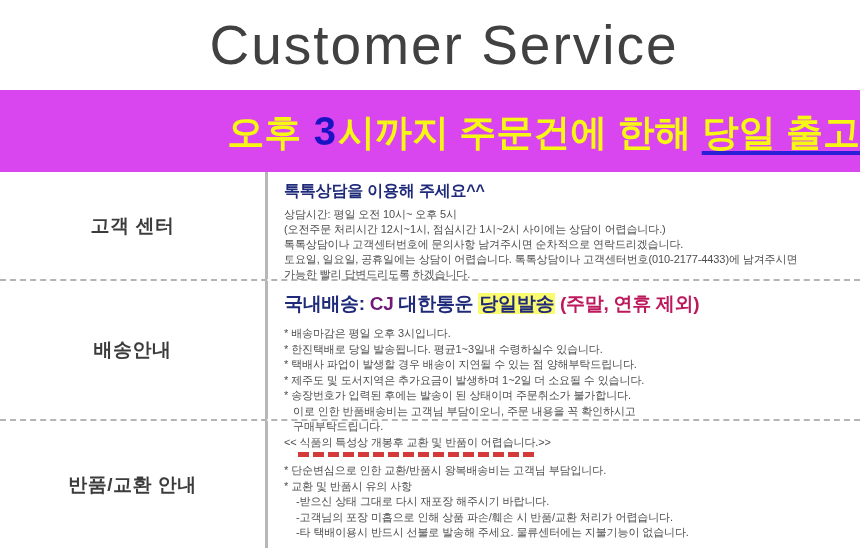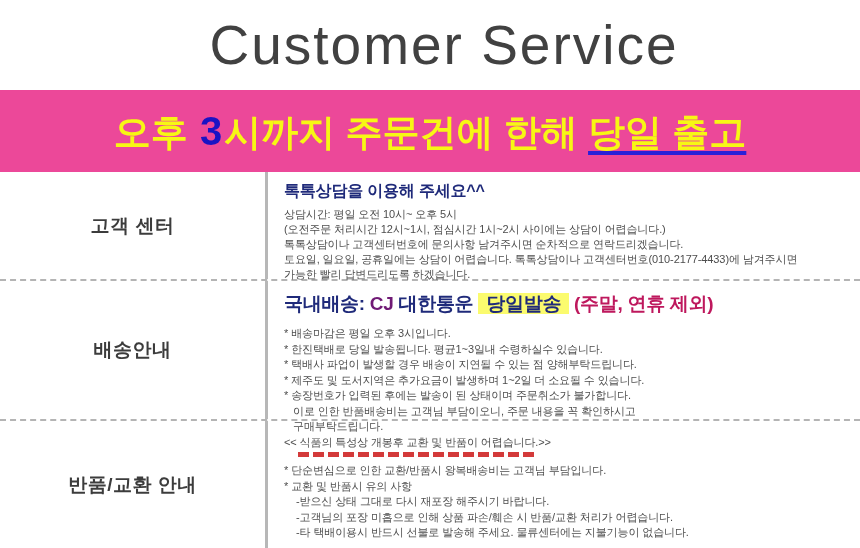--- a/index.html
+++ b/index.html
@@ -30,24 +30,24 @@
     font-weight: 400;
     color: #414141;
     letter-spacing: 2px;
     line-height: 1;
     white-space: nowrap;
   }
 
   
   .banner {
     height: 82px;
-    background: #ec4899;
+    background: #d946ef;
     display: flex;
     align-items: center;
-    justify-content: center;
+    justify-content: flex-end;
     box-sizing: border-box;
   }
   .banner-text {
     font-size: 37px;
     font-weight: 700;
     color: #f7f714;
     white-space: nowrap;
     letter-spacing: 0px;
     line-height: 1;
   }
@@ -126,21 +126,21 @@
     margin: 2px 0 9px 0;
     letter-spacing: -0.3px;
     white-space: nowrap;
   }
   .ship-heading .cj {
     color: #701a75;
     font-weight: 700;
   }
   .ship-heading .hl {
     background: #fbfb6e;
-    padding: 0 8px;
+    padding: 0 1px;
   }
   .ship-heading .paren {
     color: #be185d;
     font-weight: 700;
   }
   .ship-line {
     font-size: 11px;
     color: #4d4d4d;
     line-height: 15.5px;
     white-space: nowrap;

